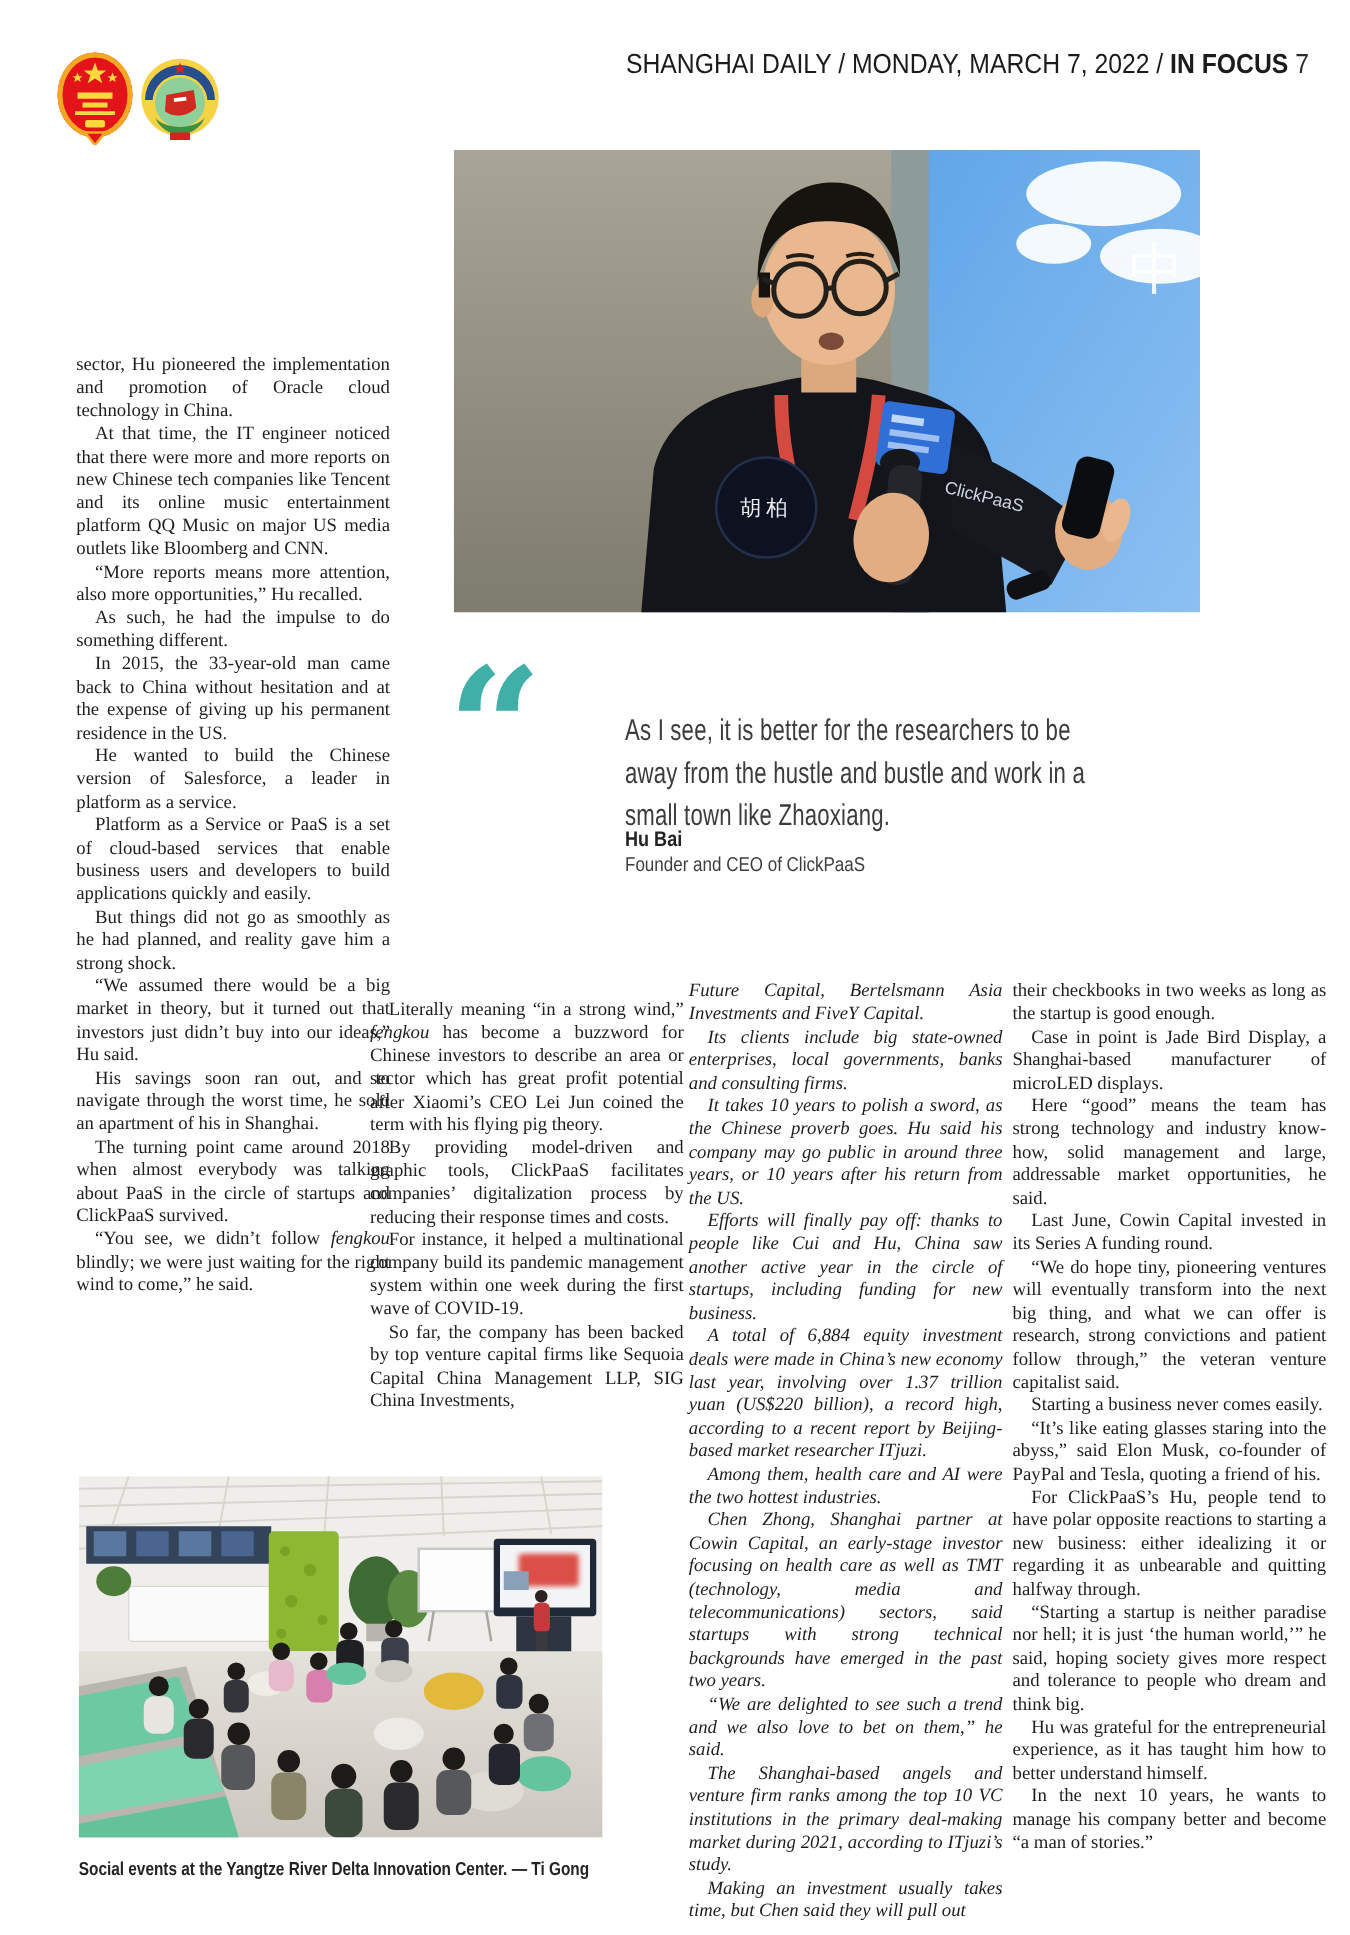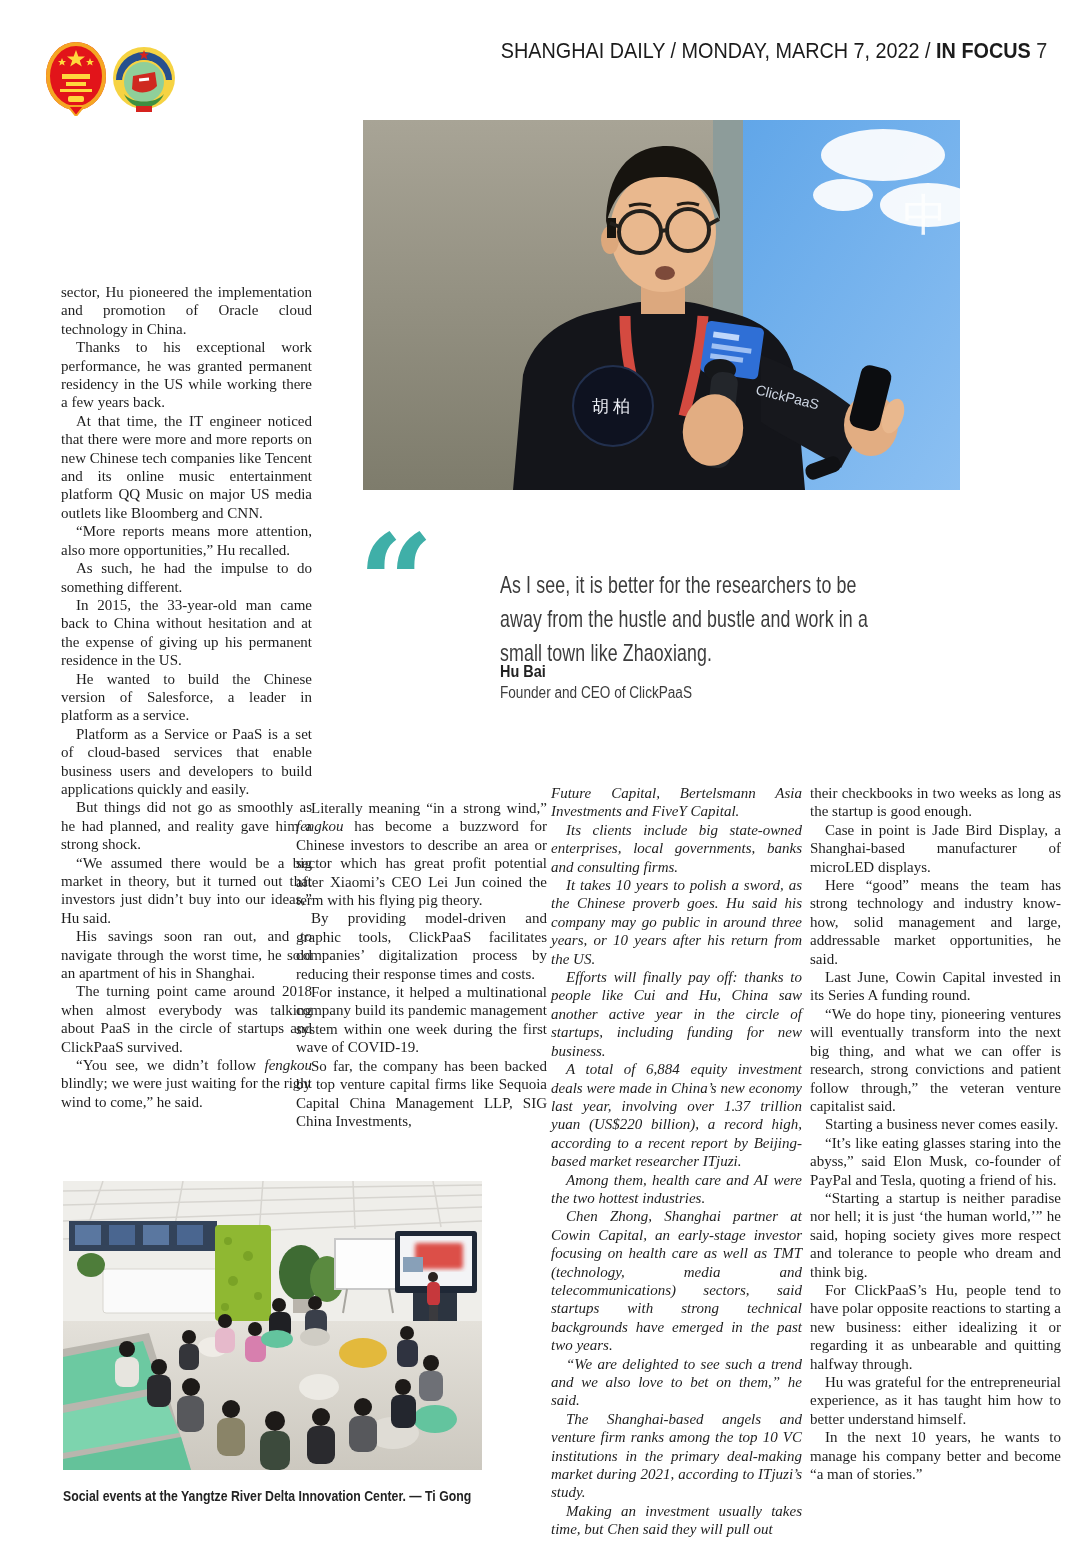--- a/index.html
+++ b/index.html
@@ -148,21 +148,20 @@
   <div class="abs quote-text">
     <span style="display:block">As I see, it is better for the researchers to be</span>
     <span style="display:block">away from the hustle and bustle and work in a</span>
     <span style="display:block">small town like Zhaoxiang.</span>
   </div>
   <div class="abs quote-author">Hu Bai</div>
   <div class="abs quote-role">Founder and CEO of ClickPaaS</div>
 
   <div id="col1" class="col">
       <p class="noind"><span>sector, Hu pioneered the implementation and promotion of Oracle cloud technology in China.</span></p>
-      <p><span>Thanks to his exceptional work performance, he was granted permanent residency in the US while working there a few years back.</span></p>
       <p><span>At that time, the IT engineer noticed that there were more and more reports on new Chinese tech companies like Tencent and its online music entertainment platform QQ Music on major US media outlets like Bloomberg and CNN.</span></p>
       <p><span>“More reports means more attention, also more opportunities,” Hu recalled.</span></p>
       <p><span>As such, he had the impulse to do something different.</span></p>
       <p><span>In 2015, the 33-year-old man came back to China without hesitation and at the expense of giving up his permanent residence in the US.</span></p>
       <p><span>He wanted to build the Chinese version of Salesforce, a leader in platform as a service.</span></p>
       <p><span>Platform as a Service or PaaS is a set of cloud-based services that enable business users and developers to build applications quickly and easily.</span></p>
       <p><span>But things did not go as smoothly as he had planned, and reality gave him a strong shock.</span></p>
       <p><span>“We assumed there would be a big market in theory, but it turned out that investors just didn’t buy into our ideas,” Hu said.</span></p>
       <p><span>His savings soon ran out, and to navigate through the worst time, he sold an apartment of his in Shanghai.</span></p>
       <p><span>The turning point came around 2018 when almost everybody was talking about PaaS in the circle of startups and ClickPaaS survived.</span></p>
@@ -187,22 +186,22 @@
       <p><span>Making an investment usually takes time, but Chen said they will pull out</span></p>
     </div>
   <div id="col4" class="col">
       <p class="noind"><span>their checkbooks in two weeks as long as the startup is good enough.</span></p>
       <p><span>Case in point is Jade Bird Display, a Shanghai-based manufacturer of microLED displays.</span></p>
       <p><span>Here “good” means the team has strong technology and industry know-how, solid management and large, addressable market opportunities, he said.</span></p>
       <p><span>Last June, Cowin Capital invested in its Series A funding round.</span></p>
       <p><span>“We do hope tiny, pioneering ventures will eventually transform into the next big thing, and what we can offer is research, strong convictions and patient follow through,” the veteran venture capitalist said.</span></p>
       <p><span>Starting a business never comes easily.</span></p>
       <p><span>“It’s like eating glasses staring into the abyss,” said Elon Musk, co-founder of PayPal and Tesla, quoting a friend of his.</span></p>
+      <p><span>For ClickPaaS’s Hu, people tend to have polar opposite reactions to starting a new business: either idealizing it or regarding it as unbearable and quitting halfway through.</span></p>
       <p><span>“Starting a startup is neither paradise nor hell; it is just ‘the human world,’” he said, hoping society gives more respect and tolerance to people who dream and think big.</span></p>
-      <p><span>For ClickPaaS’s Hu, people tend to have polar opposite reactions to starting a new business: either idealizing it or regarding it as unbearable and quitting halfway through.</span></p>
       <p><span>Hu was grateful for the entrepreneurial experience, as it has taught him how to better understand himself.</span></p>
       <p><span>In the next 10 years, he wants to manage his company better and become “a man of stories.”</span></p>
     </div>
 
   <div class="abs event-photo">
     <svg viewBox="0 0 419 289" preserveAspectRatio="none">
       <defs>
         <linearGradient id="floor" x1="0" y1="0" x2="0" y2="1">
           <stop offset="0" stop-color="#e4e1da"></stop>
             <stop offset="1" stop-color="#ccc8bf"></stop>

